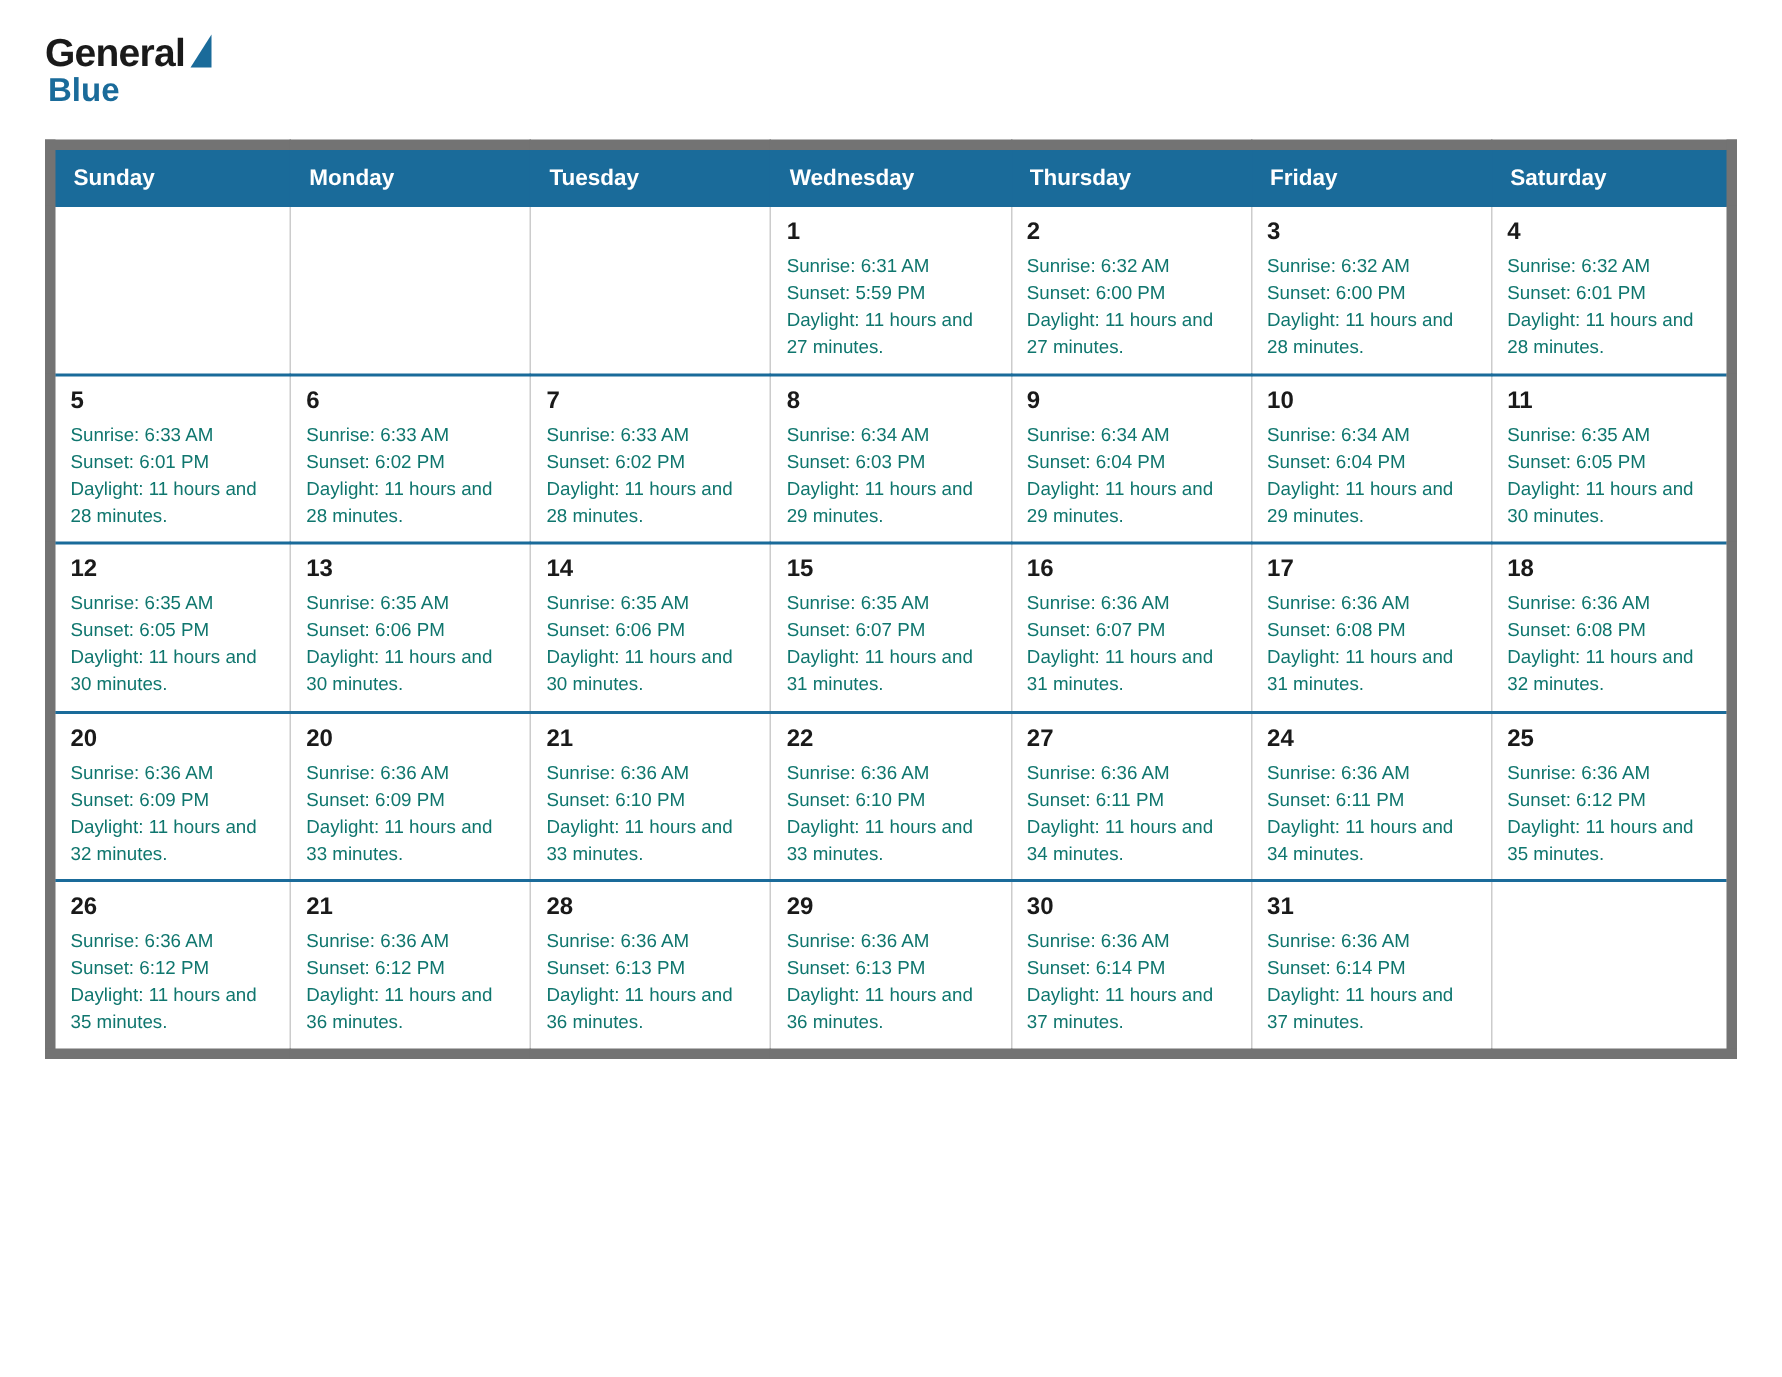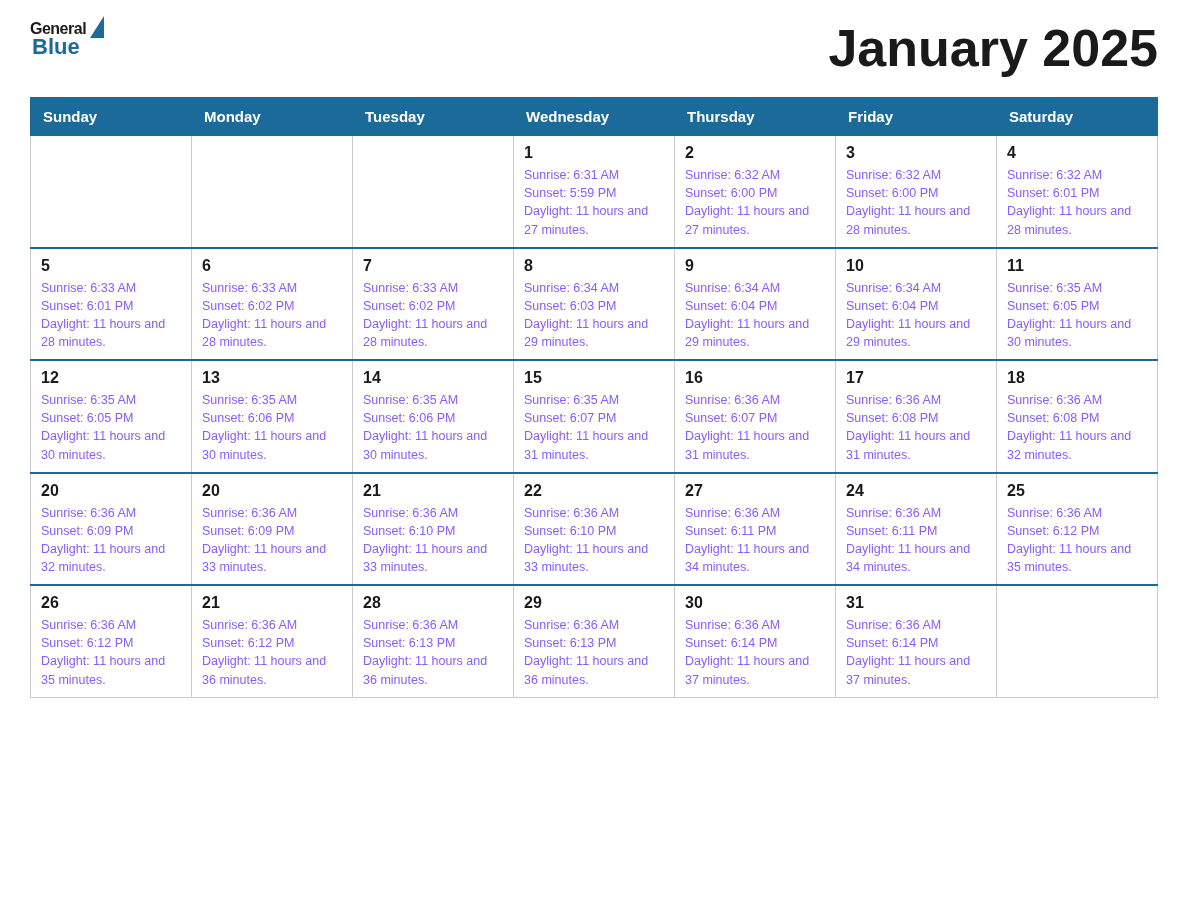--- a/index.html
+++ b/index.html
@@ -15,21 +15,21 @@
       justify-content: space-between;
       align-items: flex-start;
       margin-bottom: 20px;
     }
     .logo {
       display: flex;
       flex-direction: column;
       align-items: flex-start;
     }
     .logo-general {
-      font-size: 16px;
+      font-size: 26px;
       font-weight: bold;
       color: #1a1a1a;
       letter-spacing: -0.5px;
     }
     .logo-triangle {
       width: 0;
       height: 0;
       border-left: 14px solid transparent;
       border-right: 0px solid transparent;
       border-bottom: 22px solid #1a6b9a;
@@ -53,21 +53,21 @@
       line-height: 1.1;
     }
     .calendar-subtitle {
       font-size: 22px;
       color: #444;
       margin-top: 4px;
     }
     .calendar {
       width: 100%;
       border-collapse: collapse;
-      border: 1px solid #737373;
+      border: 7px solid #737373;
     }
     .calendar th {
       background-color: #1a6b9a;
       color: #ffffff;
       font-size: 15px;
       font-weight: bold;
       padding: 10px 12px;
       text-align: left;
       border: 1px solid #1a6b9a;
     }
@@ -83,21 +83,21 @@
     }
     .day-number {
       font-size: 16px;
       font-weight: bold;
       color: #1a1a1a;
       margin-bottom: 4px;
       display: block;
     }
     .day-info {
       font-size: 12.5px;
-      color: #8b5cf6;
+      color: #0f766e;
       line-height: 1.45;
     }
     .empty-cell {
       background: #fff;
     }
     .row-divider {
       border-top: 2px solid #1a6b9a;
     }
     .logo-row {
       display: flex;
@@ -109,21 +109,20 @@
 
 <div class="header">
   <div class="logo">
     <div class="logo-row">
       <span class="logo-general">General</span>
       <div class="logo-triangle"></div>
     </div>
     <span class="logo-blue-text">Blue</span>
   </div>
   <div class="title-section">
-    <div class="calendar-title">January 2025</div>
   </div>
 </div>
 
 <table class="calendar">
   <thead>
     <tr>
     <th>Sunday</th>
         <th>Monday</th>
         <th>Tuesday</th>
         <th>Wednesday</th>

